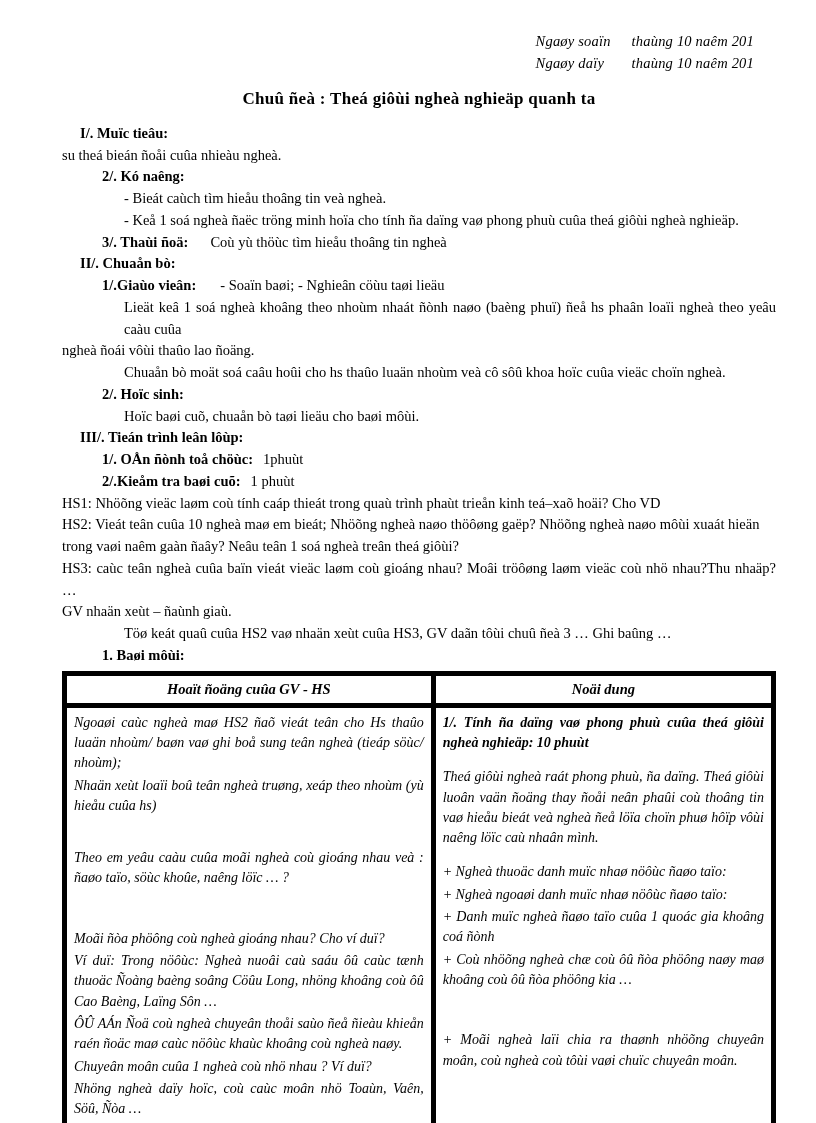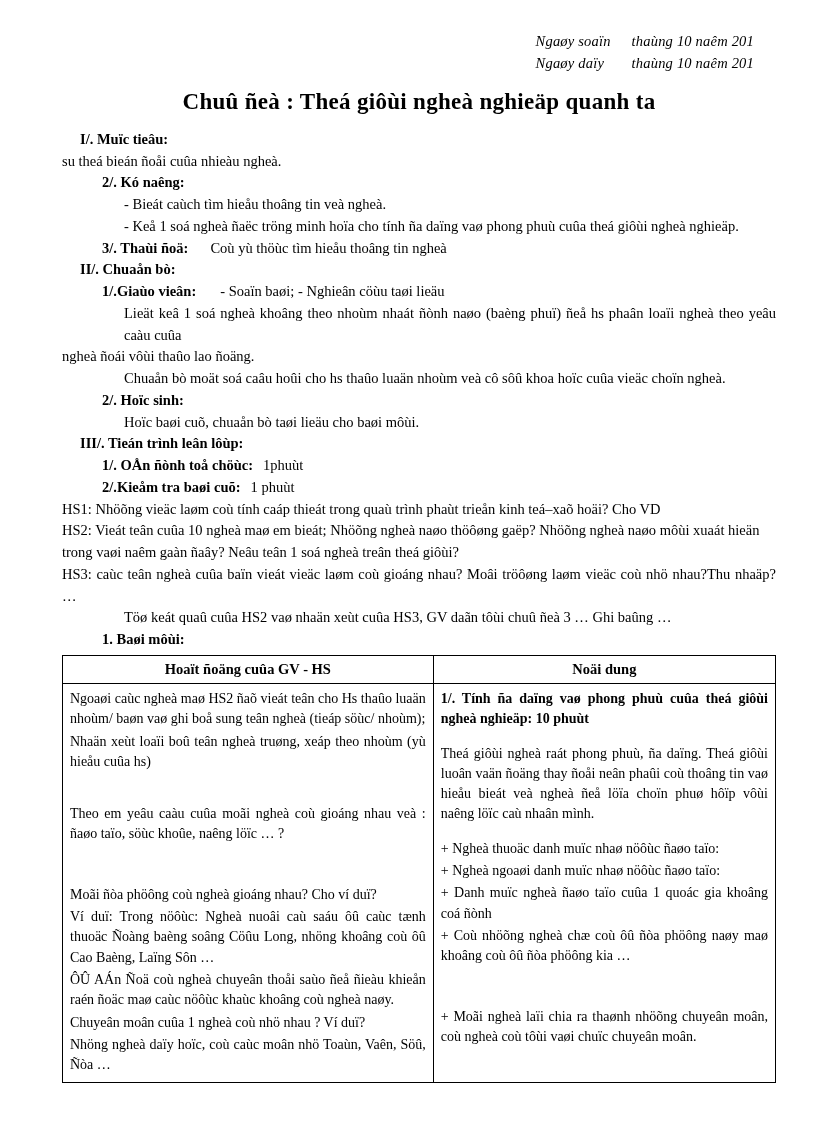--- a/index.html
+++ b/index.html
@@ -34,21 +34,21 @@
     letter-spacing: 0.2px;
   }
   .header-line .lbl {
     display: inline-block;
     width: 96px;
     text-align: left;
   }
   .doc-title {
     text-align: center;
     font-weight: bold;
-    font-size: 23px;
+    font-size: 17px;
     margin-top: 14px;
     margin-bottom: 14px;
     letter-spacing: 0.3px;
   }
   .sect {
     font-size: 14.5px;
     line-height: 1.5;
     text-align: justify;
   }
   .b { font-weight: bold; }
@@ -57,25 +57,26 @@
   .ind3 { padding-left: 62px; }
   .row-flex { display: flex; }
   .lead { white-space: nowrap; }
   table.main {
     width: 100%;
     border-collapse: collapse;
     margin-top: 4px;
     table-layout: fixed;
   }
   table.main td, table.main th {
-    border: 1px solid #000000;
+    border: 5px solid #000000;
     vertical-align: top;
     padding: 5px 7px 5px 7px;
     font-size: 14px;
     line-height: 1.45;
+    font-style: italic;
   }
   table.main th {
     text-align: center;
     font-weight: bold;
     font-size: 14.5px;
     padding: 3px 4px;
   }
   .col-left { width: 52%; }
   .col-right { width: 48%; }
   .cell-p { margin: 0 0 2px 0; text-align: justify; }
@@ -136,20 +137,21 @@
     </div>
     <div class="ind2 row-flex">
       <span class="b lead">2/.Kieåm tra baøi cuõ:</span>
       <span style="padding-left:10px">1 phuùt</span>
     </div>
 
     <div>HS1: Nhöõng vieäc laøm coù tính caáp thieát trong quaù trình phaùt trieån kinh teá–xaõ hoäi? Cho VD</div>
     <div>HS2:  Vieát teân cuûa 10 ngheà maø em bieát; Nhöõng ngheà naøo thöôøng gaëp? Nhöõng ngheà naøo môùi xuaát hieän</div>
     <div>trong vaøi naêm gaàn ñaây? Neâu teân 1 soá ngheà treân theá giôùi?</div>
     <div>HS3: caùc teân ngheà cuûa baïn vieát vieäc laøm coù gioáng nhau? Moâi tröôøng laøm vieäc coù nhö nhau?Thu  nhaäp? …</div>
+    <div>GV nhaän xeùt – ñaùnh giaù.</div>
     <div class="ind3">Töø keát quaû cuûa HS2 vaø nhaän xeùt cuûa HS3, GV daãn tôùi chuû ñeà 3 … Ghi baûng …</div>
     <div class="ind2 b">1. Baøi môùi:</div>
   </div>
 
   <table class="main">
     <colgroup>
       <col class="col-left">
       <col class="col-right">
     </colgroup>
     <thead>

